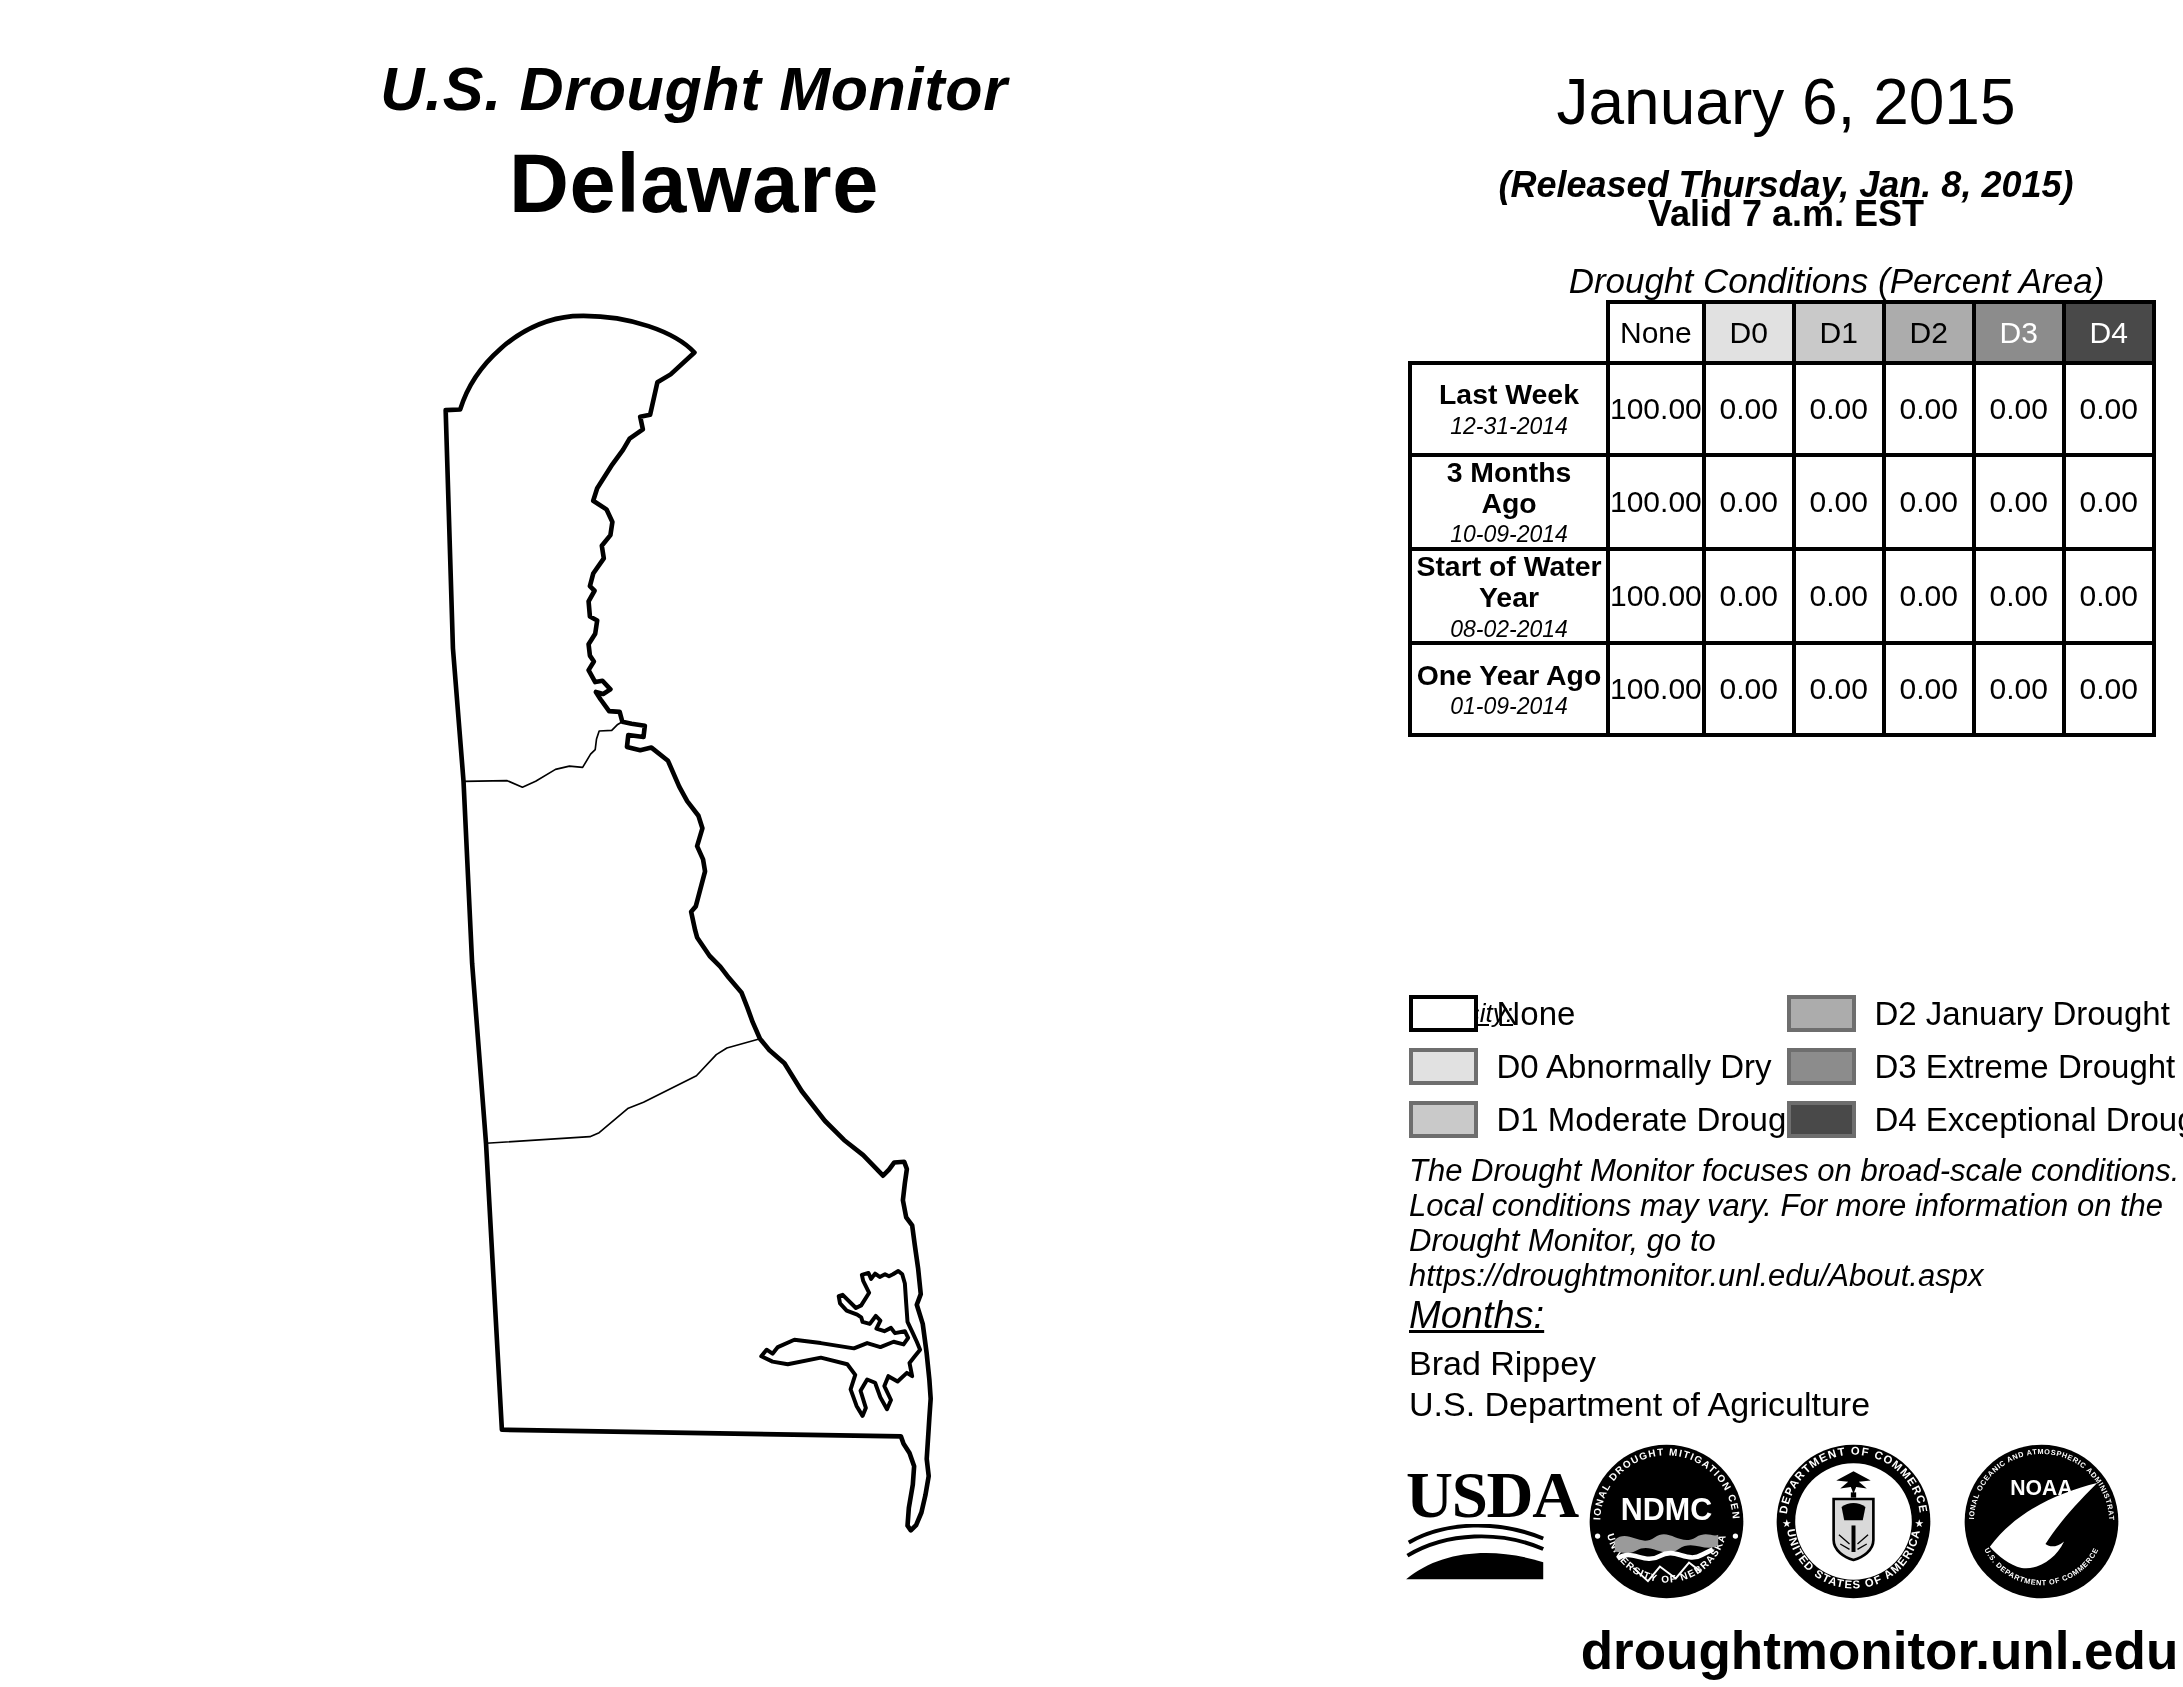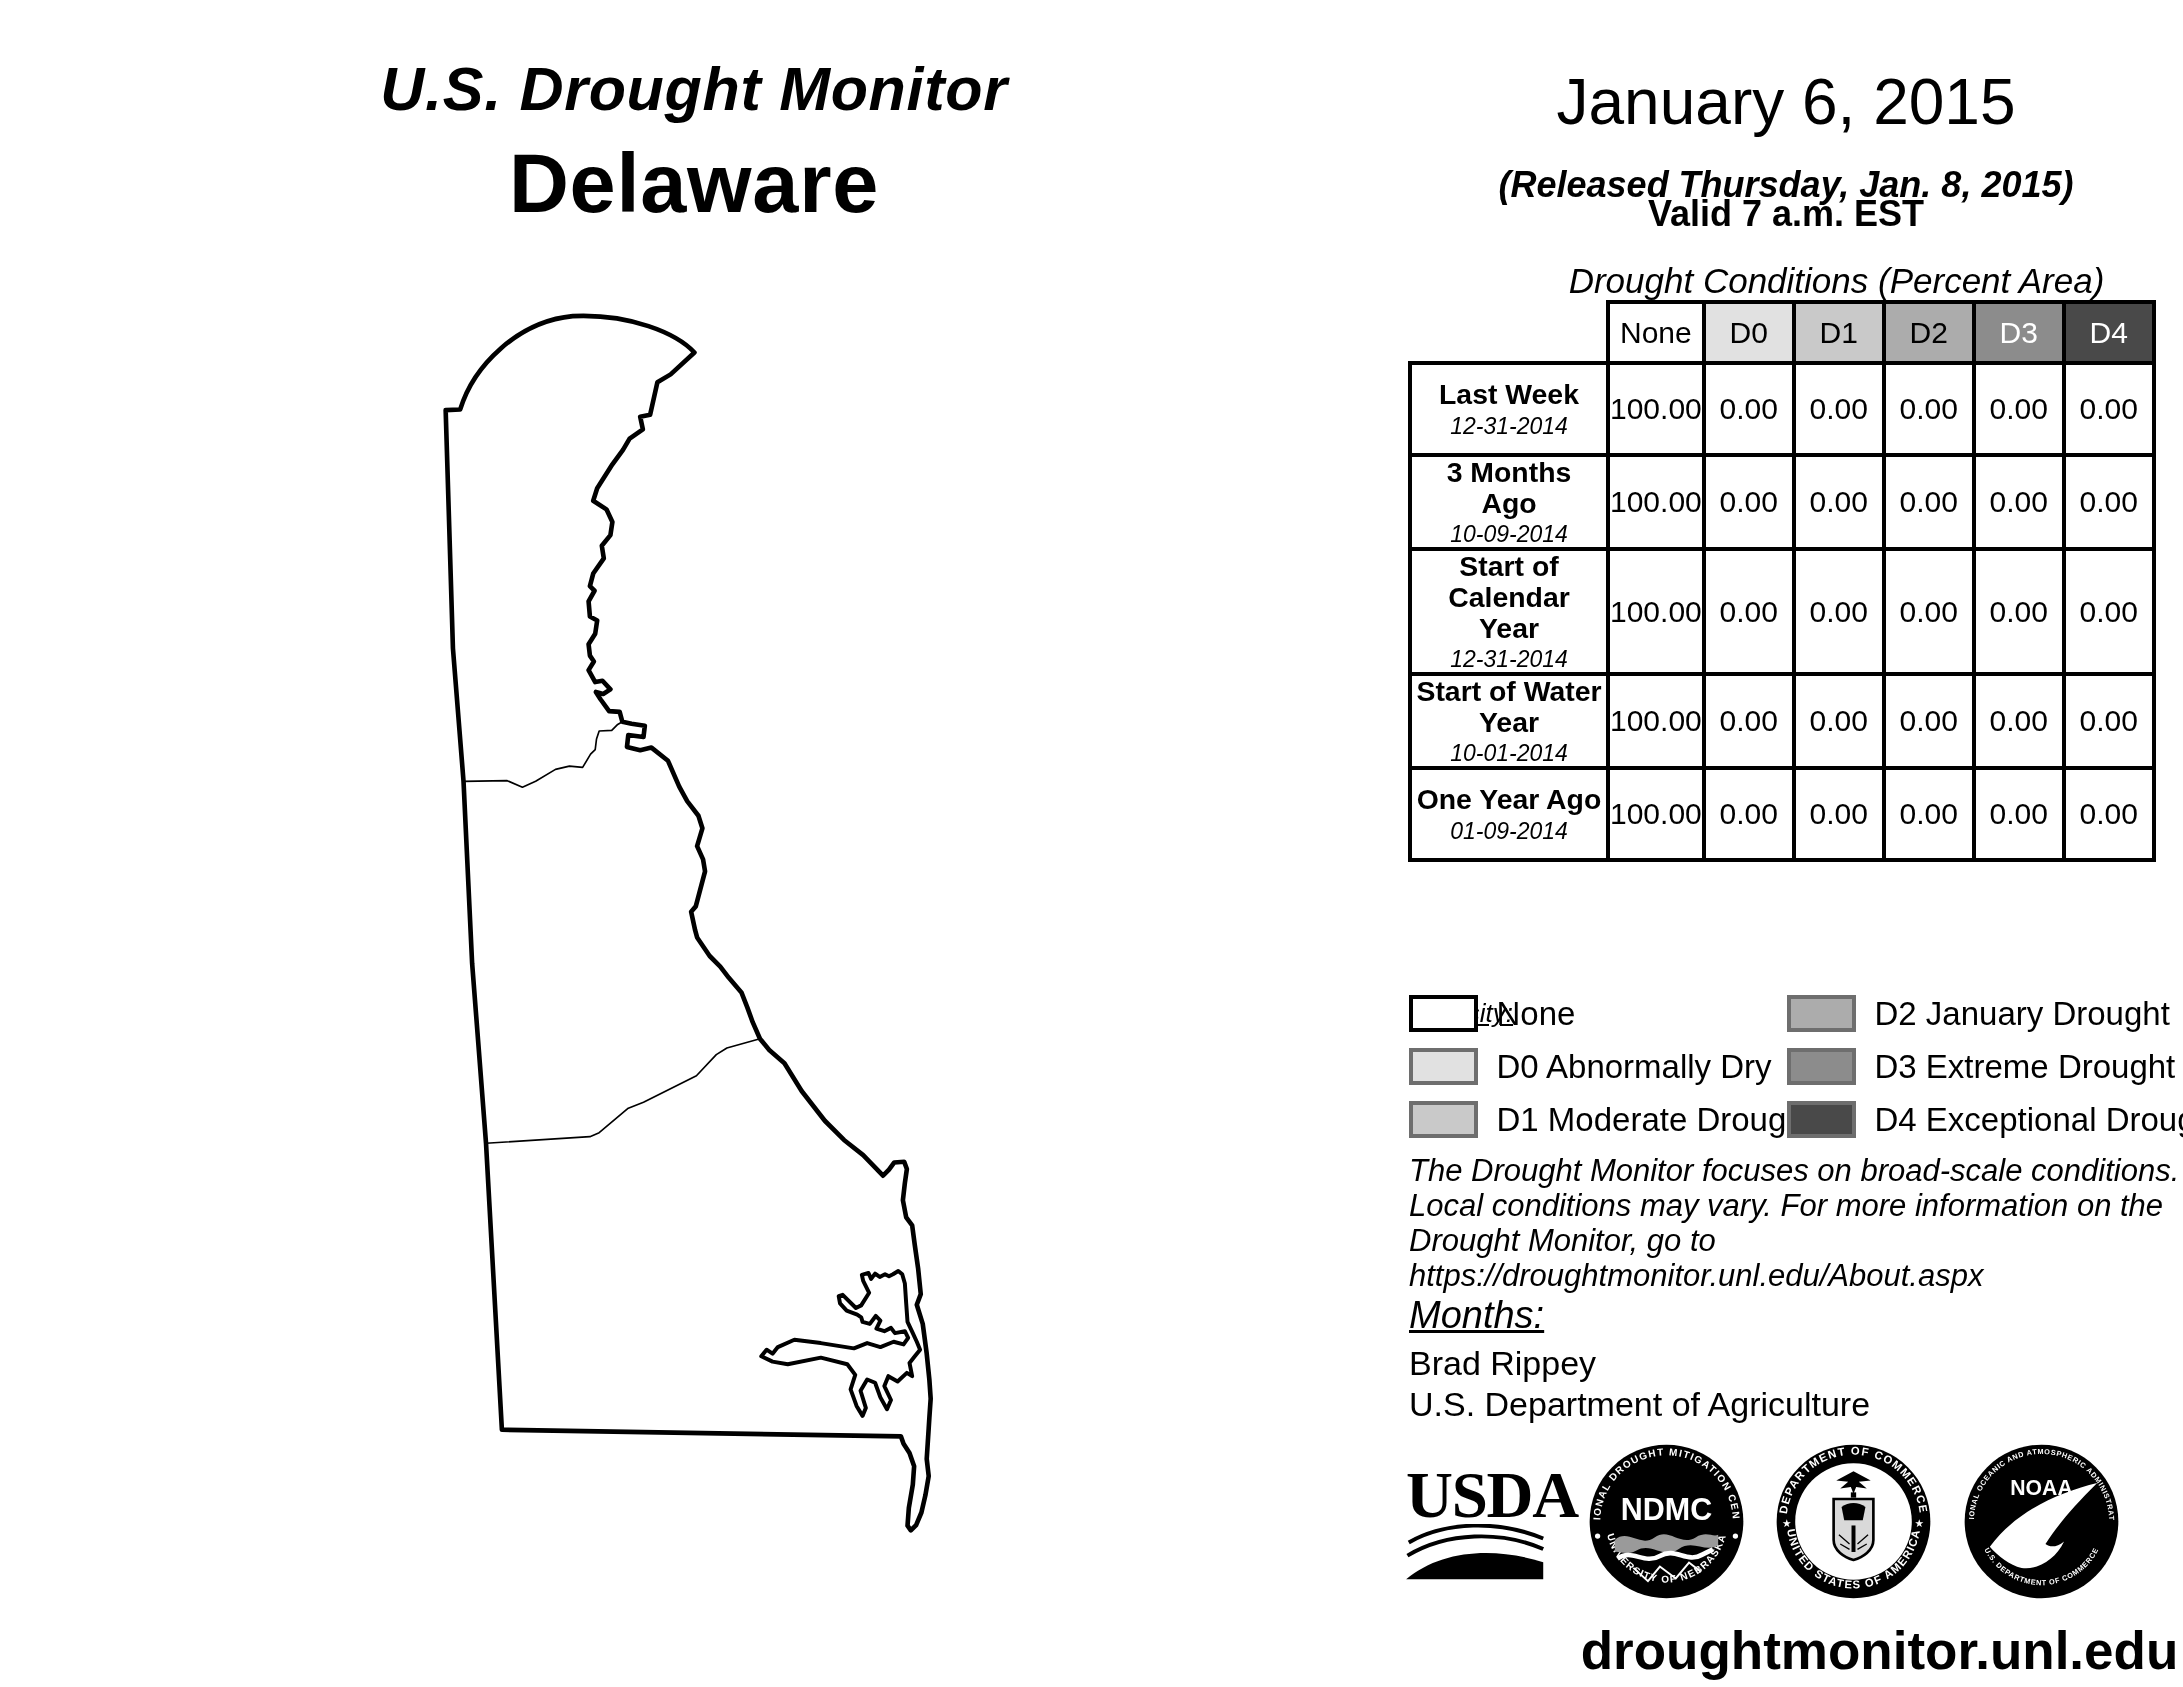--- a/index.html
+++ b/index.html
@@ -151,34 +151,22 @@
         </th>
         <td>100.00</td>
         <td>0.00</td>
         <td>0.00</td>
         <td>0.00</td>
         <td>0.00</td>
         <td>0.00</td>
       </tr>
       <tr>
         <th class="rowlabel">
-          <div>Start of Calendar Year</div>
-          <div class="rowdate">12-31-2014</div>
-        </th>
-        <td>100.00</td>
-        <td>0.00</td>
-        <td>0.00</td>
-        <td>0.00</td>
-        <td>0.00</td>
-        <td>0.00</td>
-      </tr>
-      <tr>
-        <th class="rowlabel">
           <div>Start of Water Year</div>
-          <div class="rowdate">10-01-2014</div>
+          <div class="rowdate">08-02-2014</div>
         </th>
         <td>100.00</td>
         <td>0.00</td>
         <td>0.00</td>
         <td>0.00</td>
         <td>0.00</td>
         <td>0.00</td>
       </tr>
       <tr>
         <th class="rowlabel">

